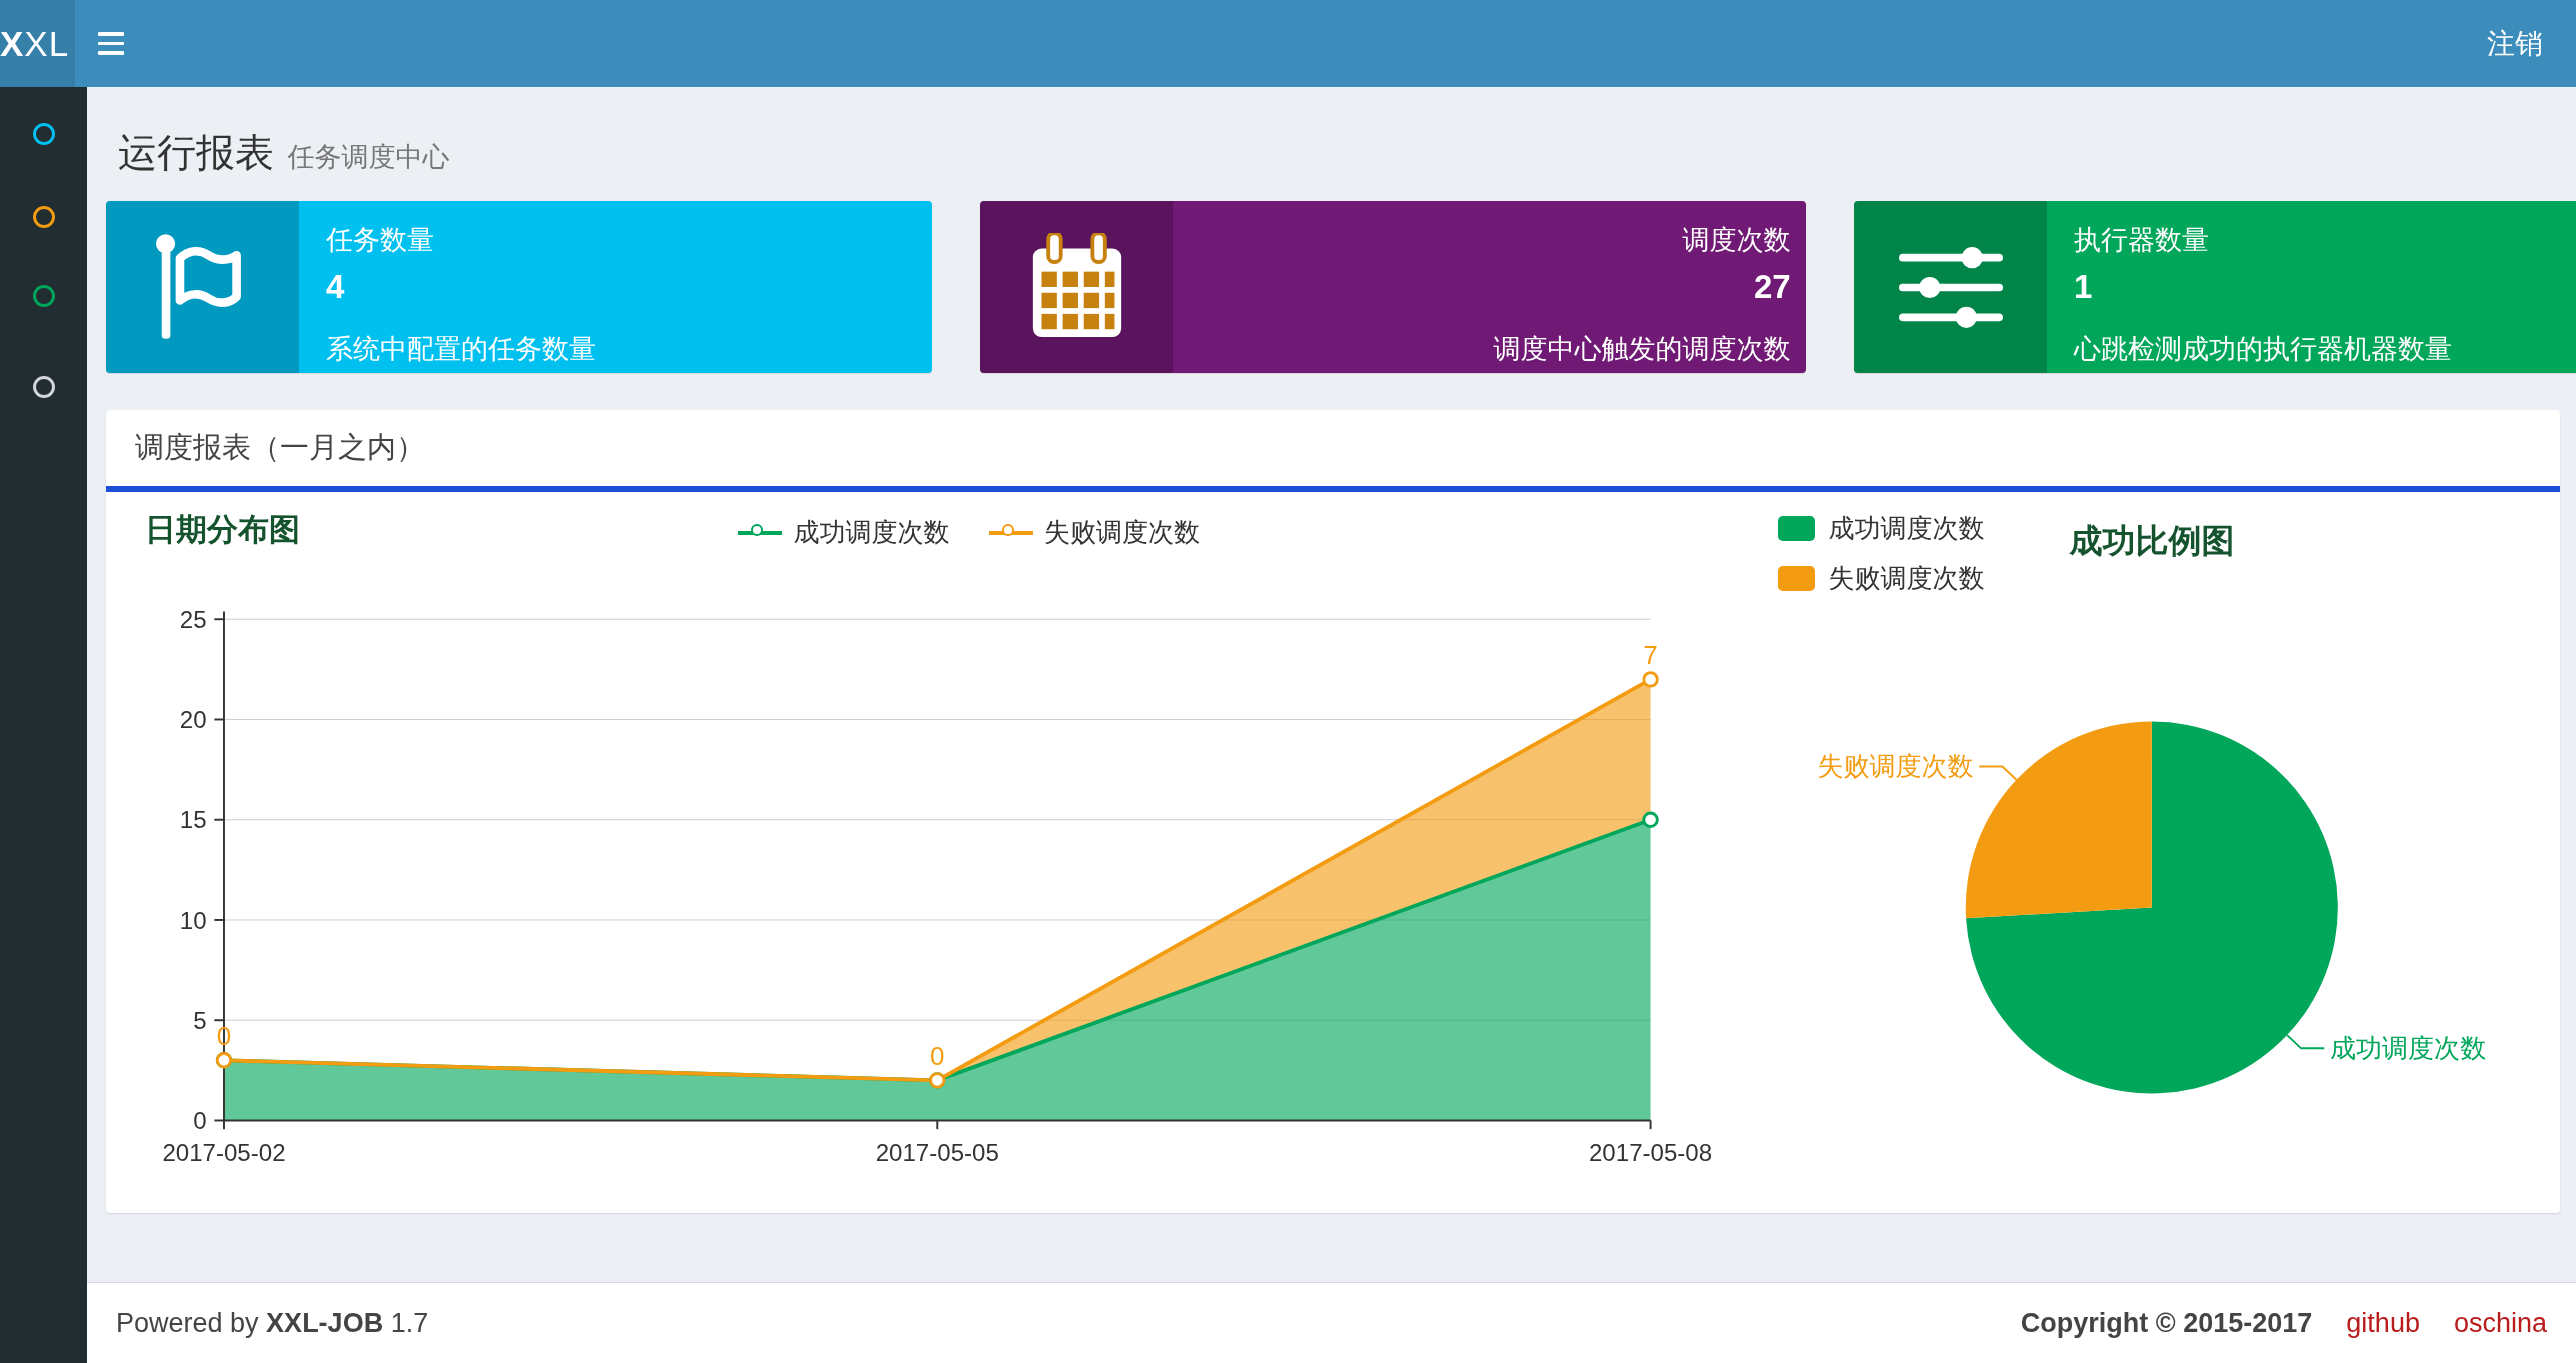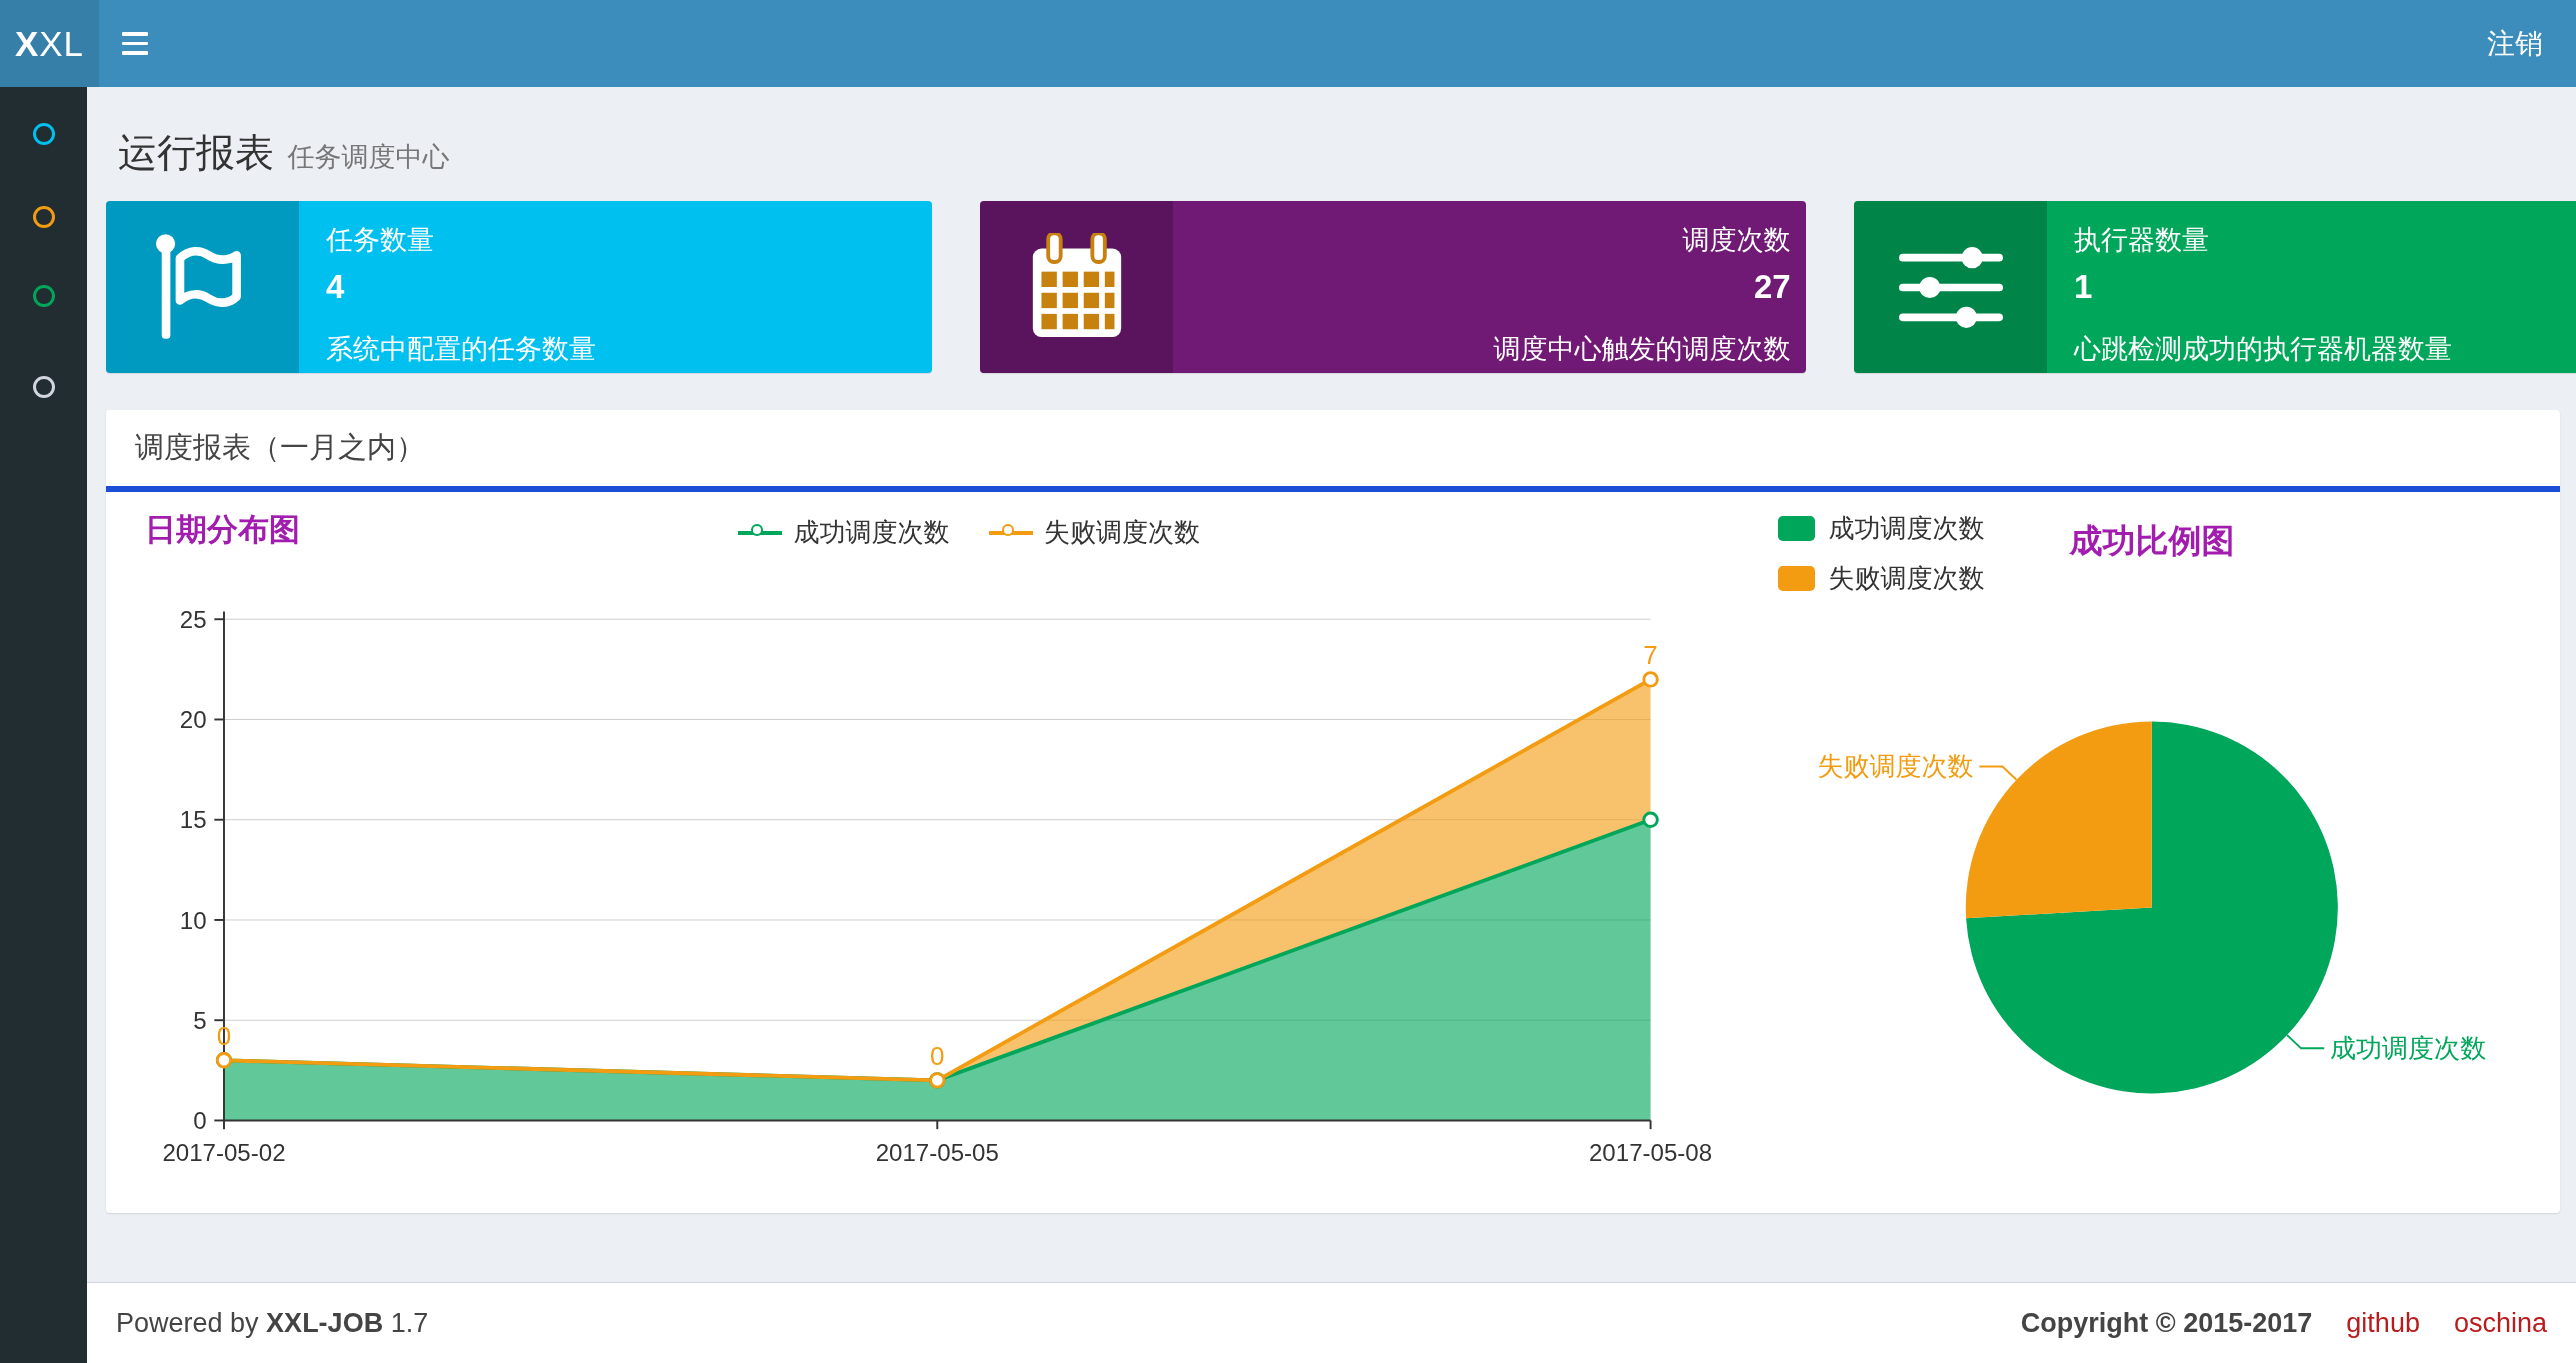--- a/index.html
+++ b/index.html
@@ -1,21 +1,21 @@
 <!DOCTYPE html>
 <html><head>
 <meta charset="utf-8">
 <style>
   * { margin:0; padding:0; box-sizing:border-box; }
   body { font-family:"Liberation Sans", sans-serif; background:#ecf0f5; }
   .screen { position:relative; width:2576px; height:1363px; overflow:hidden; background:#ecf0f5; }
 
   
   .navbar { position:absolute; left:0; top:0; right:0; height:87px; background:#3c8dbc; display:flex; align-items:stretch; z-index:5; }
-  .logo { width:99px; height:87px; background:#367fa9; color:#fff; display:flex; align-items:center; justify-content:center;
+  .logo { width:75px; height:87px; background:#367fa9; color:#fff; display:flex; align-items:center; 
           font-size:35px; font-weight:300; letter-spacing:1px; cursor:pointer; }
   .logo-text { display:block; }
   .logo-text::first-letter { font-weight:700; }
   .nav-toggle { width:60px; display:flex; flex-direction:column; align-items:center; justify-content:center; gap:5.8px; cursor:pointer; margin-left:5.8px; }
   .nav-toggle span { display:block; width:26px; height:3.9px; background:#fff; border-radius:1px; }
   .nav-right { margin-left:auto; display:flex; align-items:center; padding-right:33px; }
   .logout { color:#fff; font-size:28px; cursor:pointer; }
 
   
   .sidebar { position:absolute; left:0; top:87px; bottom:0; width:87px; background:#222d32; z-index:4; }
@@ -39,21 +39,21 @@
   .ib-desc { font-size:27px; }
 
   
   .panel { position:absolute; left:19px; top:323px; width:2454px; height:803px; background:#fff; border-radius:3.9px;
            box-shadow:0 1px 1.9px rgba(0,0,0,0.12); }
   .panel-header { height:82px; padding:0 29px; display:flex; align-items:center; border-bottom:6px solid #1d4ed8;
                   font-size:29px; color:#444; }
   .panel-body { position:relative; height:721px; }
   #chart-canvas { position:absolute; left:0; top:0; }
 
-  .chart-title { position:absolute; font-size:31px; font-weight:700; color:#a21caf; }
+  .chart-title { position:absolute; font-size:31px; font-weight:700; color:#14532d; }
   .line-chart-title { left:39px; top:17.4px; }
   .pie-chart-title { left:1853px; top:27px; width:386px; text-align:center; font-size:33px; }
 
   .line-legend { position:absolute; left:0; top:23px; width:1726px; display:flex; justify-content:center; gap:39px; }
   .line-legend .item { display:flex; align-items:center; gap:11.6px; cursor:pointer; }
   .lg-marker { position:relative; width:44px; height:19px; }
   .lg-marker .bar { position:absolute; left:0; right:0; top:7.7px; height:3.9px; background:currentColor; }
   .lg-marker .dot { position:absolute; left:13.5px; top:1px; width:11.6px; height:11.6px; border:2.9px solid currentColor; background:#fff; border-radius:50%; }
   .line-legend .txt { font-size:26px; color:#333; }
 

